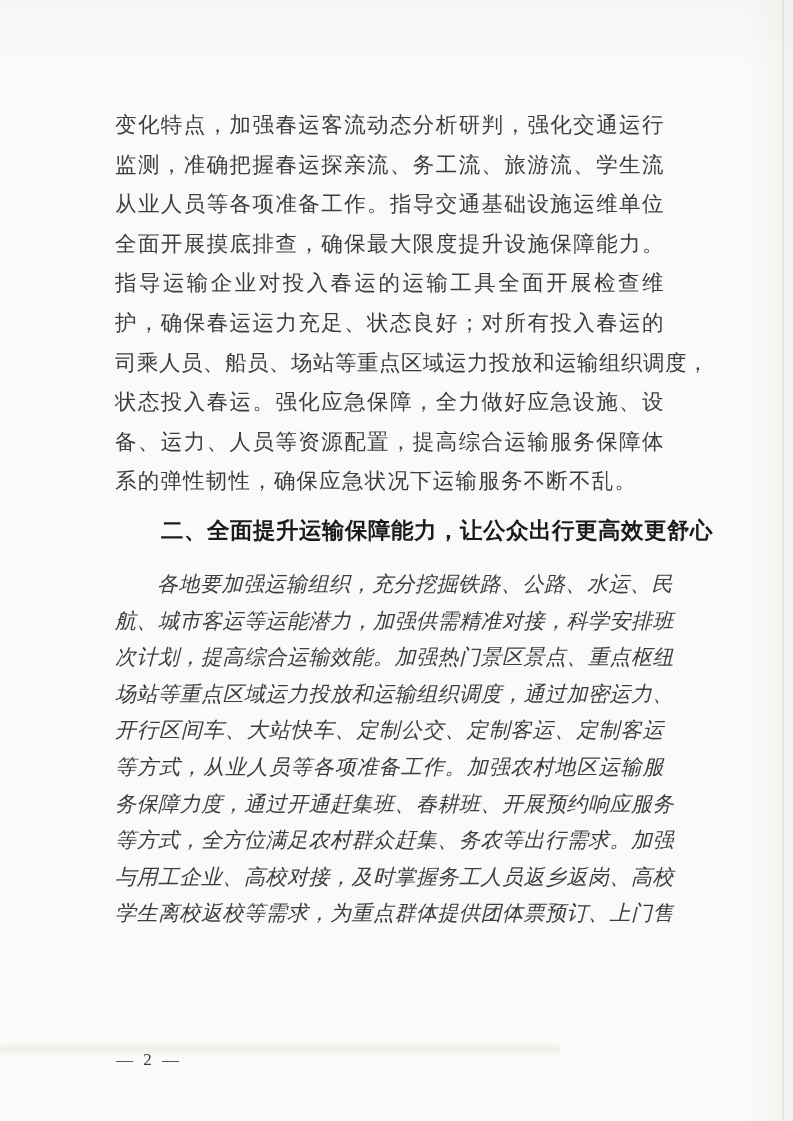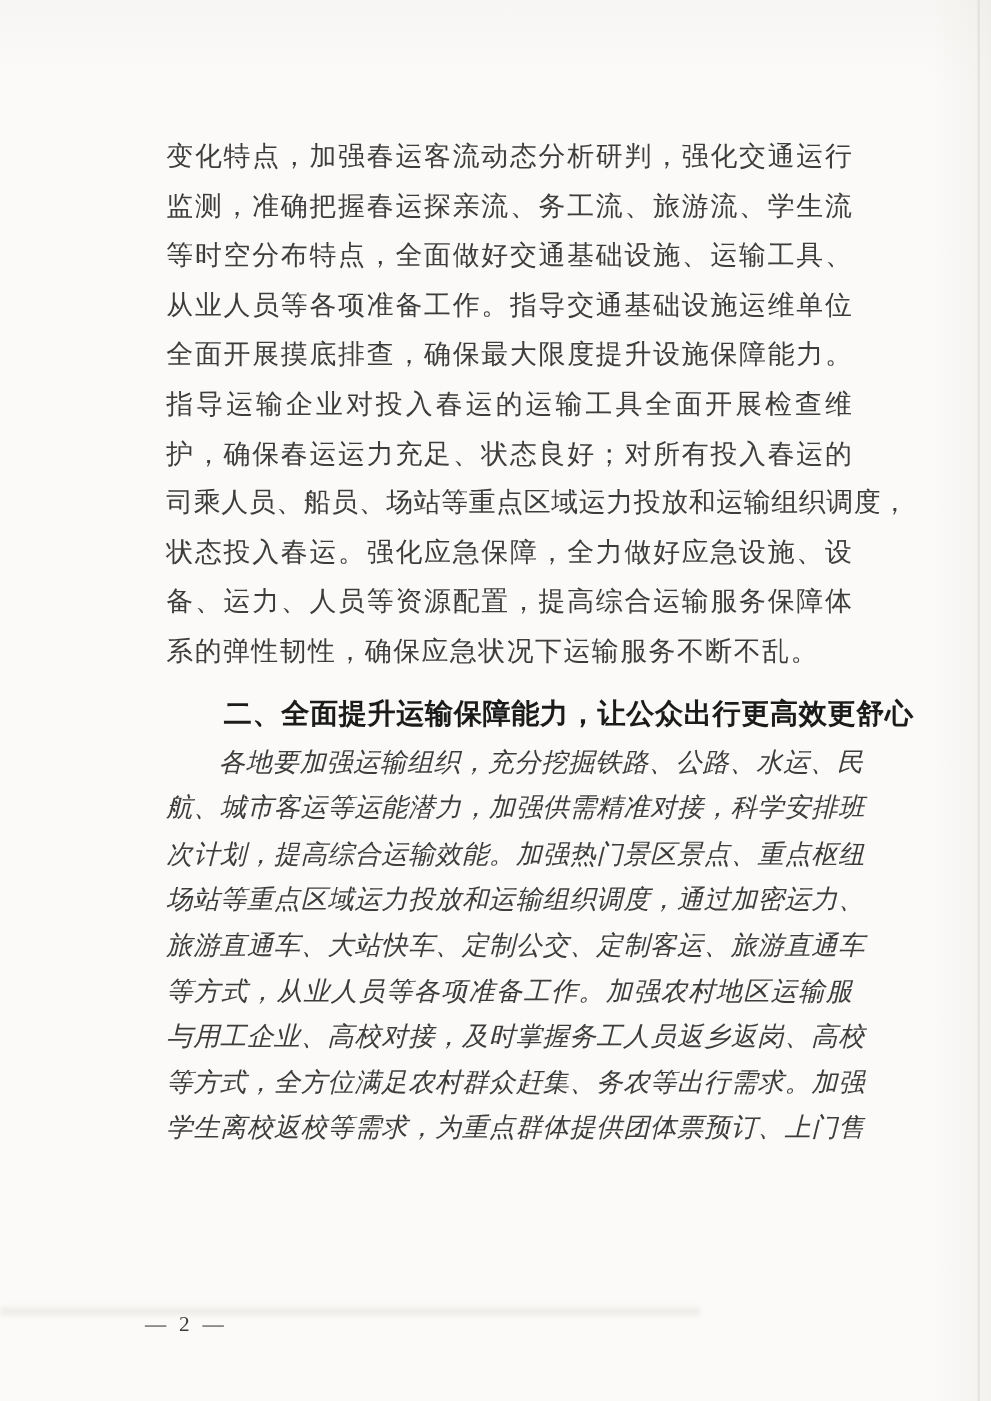--- a/index.html
+++ b/index.html
@@ -39,21 +39,21 @@
     position: absolute;
     left: 0;
     top: 1046px;
     width: 560px;
     height: 6px;
     background: rgba(150,150,142,0.13);
     filter: blur(2px);
   }
   .text-block {
     position: absolute;
-    left: 133px;
+    left: 115px;
     top: 106px;
     width: 549px;
   }
   .tline {
     color: #3d3d3d;
     text-align: justify;
     text-align-last: justify;
     text-justify: inter-character;
     white-space: nowrap;
     letter-spacing: 0.5px;
@@ -77,21 +77,21 @@
   .para2 .tline:first-child {
     text-indent: 42px;
   }
   .section-heading {
     font-family: "Liberation Sans", "DejaVu Sans", sans-serif;
     font-weight: 700;
     font-size: 22.5px;
     line-height: 38px;
     color: #1b1b1b;
     padding-left: 46px;
-    margin: 10px 0 2px 0;
+    margin: 10px 0 16px 0;
     white-space: nowrap;
     letter-spacing: 0.5px;
   }
   .page-number {
     position: absolute;
     left: 116px;
     top: 1050px;
     font-size: 17px;
     color: #3a3a3a;
     letter-spacing: 3px;
@@ -102,40 +102,40 @@
 <body>
 
 <div class="page">
   <div class="scan-edge-right"></div>
   <div class="scan-smudge"></div>
 
   <div class="text-block">
     <div class="para1">
         <div class="tline">变化特点，加强春运客流动态分析研判，强化交通运行</div>
         <div class="tline">监测，准确把握春运探亲流、务工流、旅游流、学生流</div>
-        <div class="tline">等时空分布特点，全面做好交通基础设施、运输工具、</div>
         <div class="tline">从业人员等各项准备工作。指导交通基础设施运维单位</div>
         <div class="tline">全面开展摸底排查，确保最大限度提升设施保障能力。</div>
         <div class="tline">指导运输企业对投入春运的运输工具全面开展检查维</div>
         <div class="tline">护，确保春运运力充足、状态良好；对所有投入春运的</div>
         <div class="tline">司乘人员、船员、场站等重点区域运力投放和运输组织调度，</div>
         <div class="tline">状态投入春运。强化应急保障，全力做好应急设施、设</div>
         <div class="tline">备、运力、人员等资源配置，提高综合运输服务保障体</div>
         <div class="tline">系的弹性韧性，确保应急状况下运输服务不断不乱。</div>
       </div>
 
     <div class="section-heading">二、全面提升运输保障能力，让公众出行更高效更舒心</div>
 
     <div class="para2">
         <div class="tline">各地要加强运输组织，充分挖掘铁路、公路、水运、民</div>
         <div class="tline">航、城市客运等运能潜力，加强供需精准对接，科学安排班</div>
         <div class="tline">次计划，提高综合运输效能。加强热门景区景点、重点枢纽</div>
         <div class="tline">场站等重点区域运力投放和运输组织调度，通过加密运力、</div>
-        <div class="tline">旅游直通车、大站快车、定制公交、定制客运、旅游直通车</div>
+        <div class="tline">开行区间车、大站快车、定制公交、定制客运、定制客运</div>
         <div class="tline">等方式，从业人员等各项准备工作。加强农村地区运输服</div>
+        <div class="tline">务保障力度，通过开通赶集班、春耕班、开展预约响应服务</div>
+        <div class="tline">等方式，全方位满足农村群众赶集、务农等出行需求。加强</div>
         <div class="tline">与用工企业、高校对接，及时掌握务工人员返乡返岗、高校</div>
-        <div class="tline">等方式，全方位满足农村群众赶集、务农等出行需求。加强</div>
         <div class="tline">学生离校返校等需求，为重点群体提供团体票预订、上门售</div>
       </div>
   </div>
 
   <div class="page-number">— 2 —</div>
 </div>
 
 </body></html>

